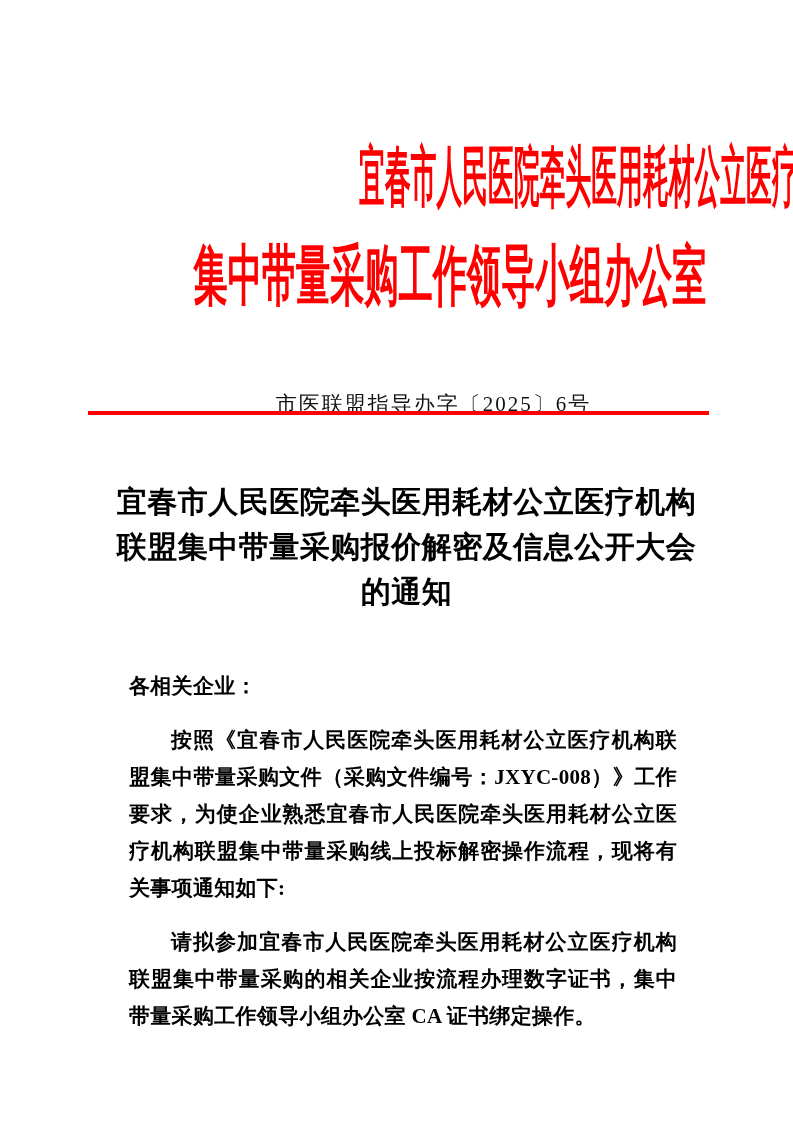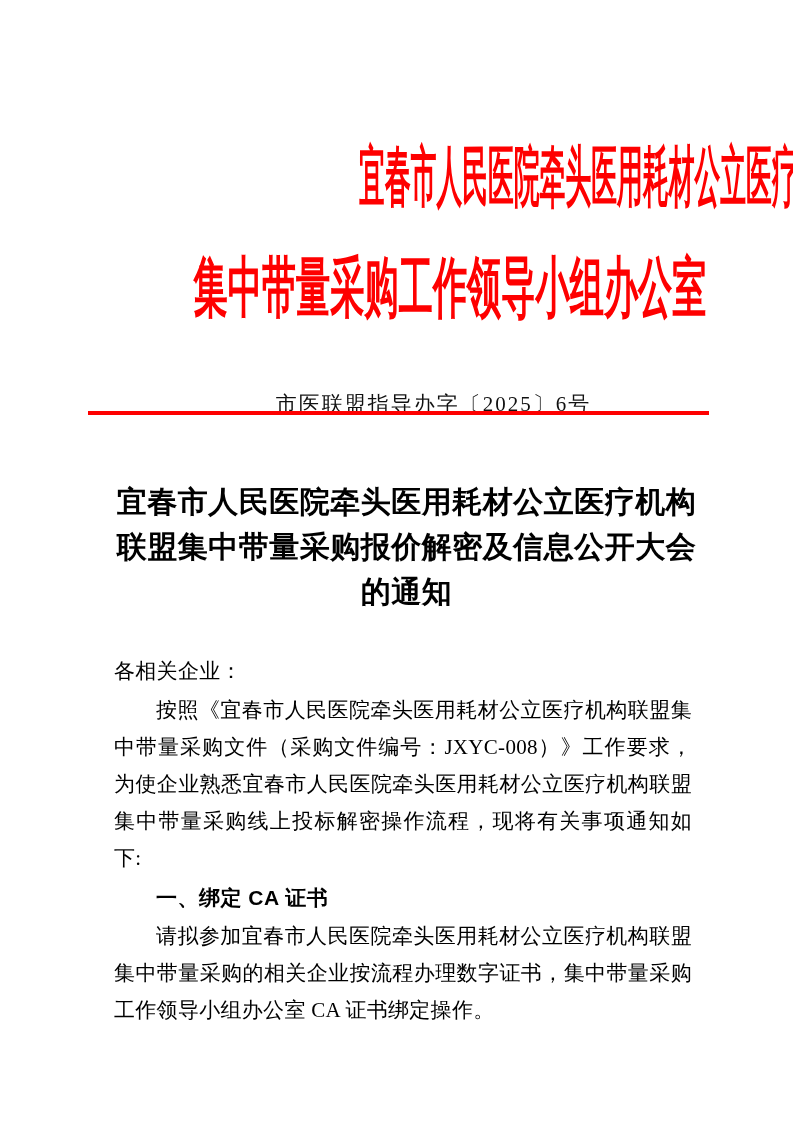--- a/index.html
+++ b/index.html
@@ -33,21 +33,21 @@
     white-space: nowrap;
   }
   .lh-line span {
     display: inline-block;
     white-space: nowrap;
     font-size: 60px;
     font-weight: bold;
     transform-origin: 50% 50%;
   }
   .lh1 span { transform: scale(0.43, 1.10); }
-  .lh2 { margin-top: 45px; }
+  .lh2 { margin-top: 33px; }
   .lh2 span { transform: scale(0.57, 1.10); }
 
   
   .doc-number {
     position: absolute;
     top: 390px;
     left: 0;
     width: 100%;
     text-align: center;
     font-size: 21px;
@@ -84,21 +84,21 @@
   .body-text {
     position: absolute;
     top: 651px;
     left: 112px;
     width: 582px;
     font-size: 21px;
     line-height: 37px;
     text-align: justify;
     letter-spacing: 0.3px;
   }
-  .body-text p { margin: 2px; padding: 0; }
+  .body-text p { margin: 17px; padding: 0; font-weight: bold; }
   .para { text-indent: 2em; }
   .section-heading {
     font-family: "Liberation Sans", "DejaVu Sans", sans-serif;
     font-weight: bold;
     letter-spacing: 0.5px;
   }
 </style>
 </head>
 <body>
 
@@ -119,17 +119,16 @@
 
   <h1 class="notice-title">
     <div class="title-line">宜春市人民医院牵头医用耗材公立医疗机构</div>
     <div class="title-line">联盟集中带量采购报价解密及信息公开大会</div>
     <div class="title-line">的通知</div>
   </h1>
 
   <section class="body-text">
     <p class="salutation">各相关企业：</p>
     <p class="para">按照《宜春市人民医院牵头医用耗材公立医疗机构联盟集中带量采购文件（采购文件编号：JXYC-008）》工作要求，为使企业熟悉宜春市人民医院牵头医用耗材公立医疗机构联盟集中带量采购线上投标解密操作流程，现将有关事项通知如下:</p>
-    <p class="para section-heading">一、绑定 CA 证书</p>
     <p class="para">请拟参加宜春市人民医院牵头医用耗材公立医疗机构联盟集中带量采购的相关企业按流程办理数字证书，集中带量采购工作领导小组办公室 CA 证书绑定操作。</p>
   </section>
 
 </div>
 
 </body></html>

